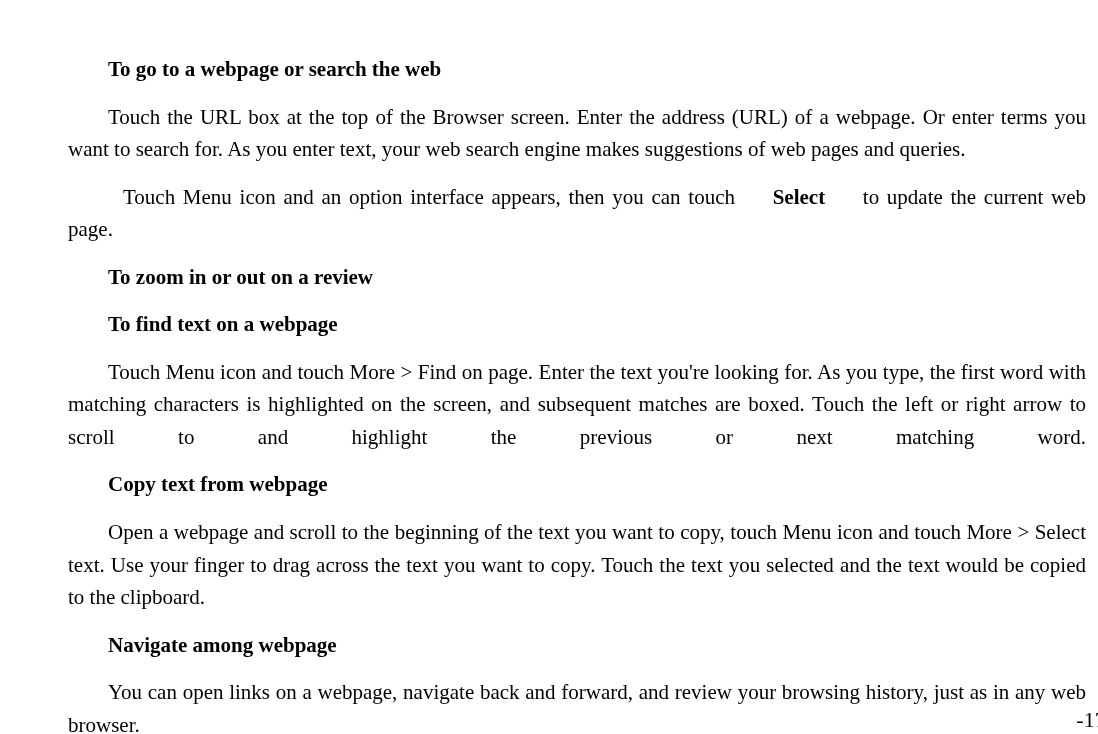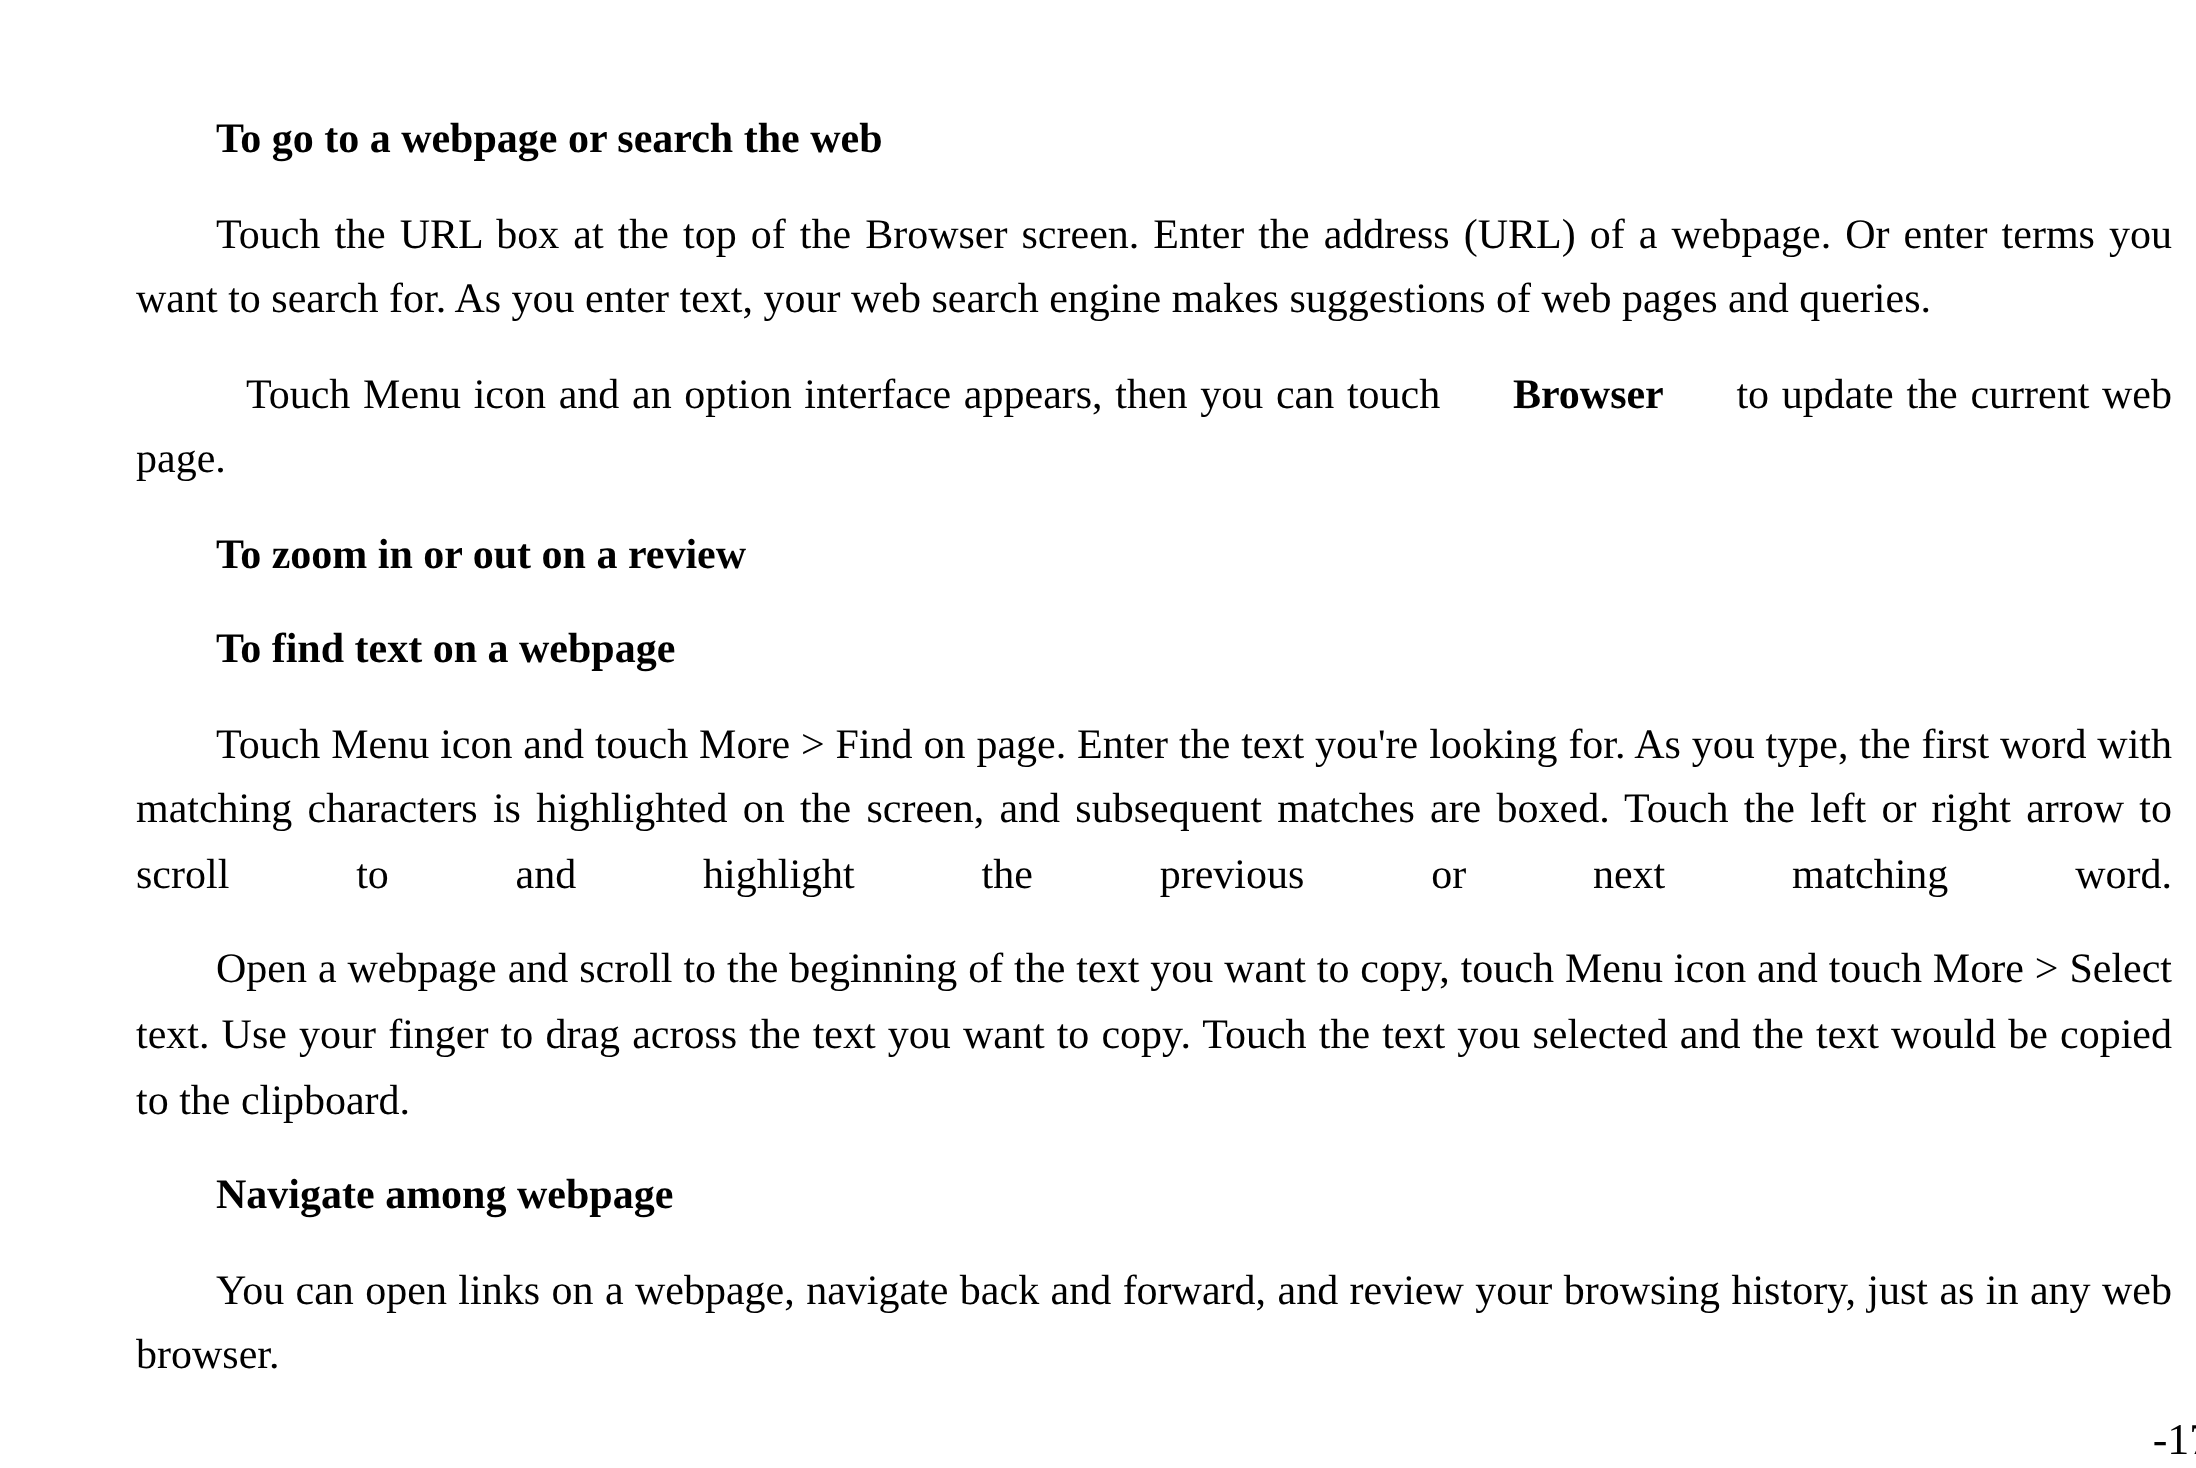--- a/index.html
+++ b/index.html
@@ -41,27 +41,28 @@
     }
   </style>
 </head>
 <body>
 
 <div>
 
   <p class="para heading">To go to a webpage or search the web</p>
   <p class="para indent">Touch the URL box at the top of the Browser screen. Enter the address (URL) of a webpage. Or enter terms you want to search for. As you enter text, your web search engine makes suggestions of web pages and queries.</p>
 
-  <p class="para indent"><span>Touch Menu icon and an option interface appears, then you can touch </span><b>Browser</b><span> to update the current web page.</span></p>
+  <p class="para indent"><span>Touch Menu icon and an option interface appears, then you can touch </span><b>Select</b><span> to update the current web page.</span></p>
 
   <p class="para heading">To zoom in or out on a review</p>
 
   <p class="para heading">To find text on a webpage</p>
   <p class="para indent last-line">Touch Menu icon and touch More &gt; Find on page. Enter the text you're looking for. As you type, the first word with matching characters is highlighted on the screen, and subsequent matches are boxed. Touch the left or right arrow to scroll to and highlight the previous or next matching word.</p>
 
+  <p class="para heading">Copy text from webpage</p>
   <p class="para indent">Open a webpage and scroll to the beginning of the text you want to copy, touch Menu icon and touch More &gt; Select text. Use your finger to drag across the text you want to copy. Touch the text you selected and the text would be copied to the clipboard.</p>
 
   <p class="para heading">Navigate among webpage</p>
   <p class="para indent">You can open links on a webpage, navigate back and forward, and review your browsing history, just as in any web browser.</p>
 
 </div>
 
 <div class="page-number">-17-</div>
 
 </body></html>

